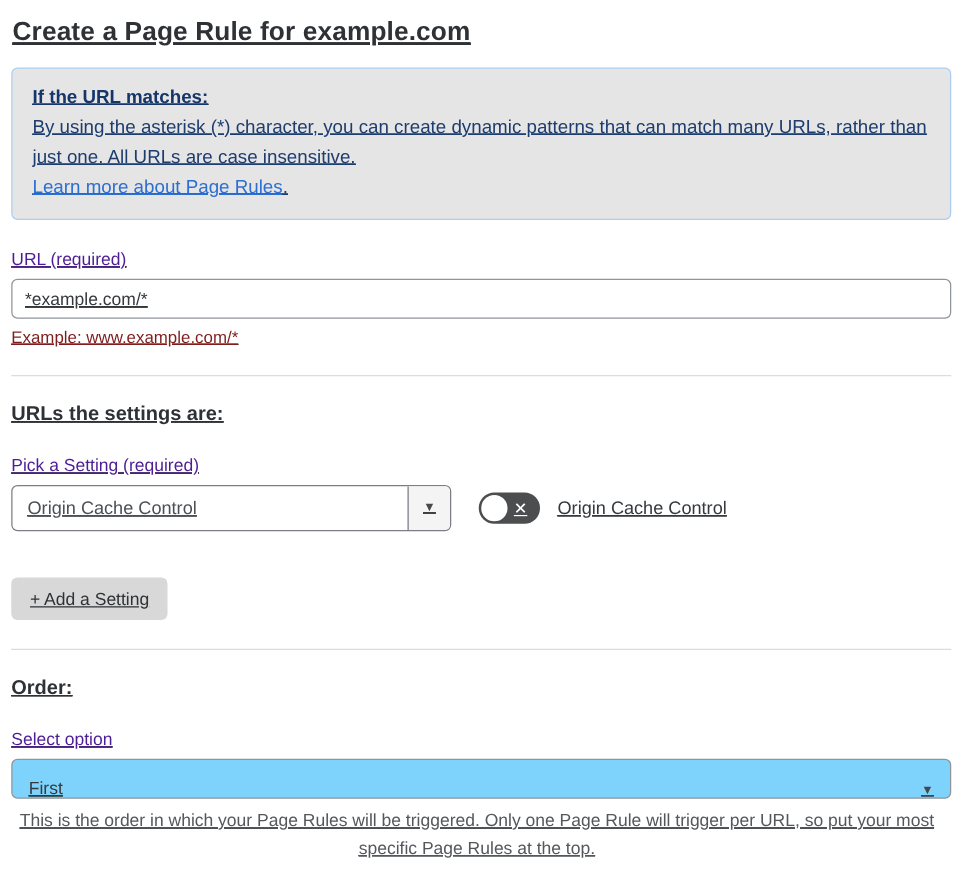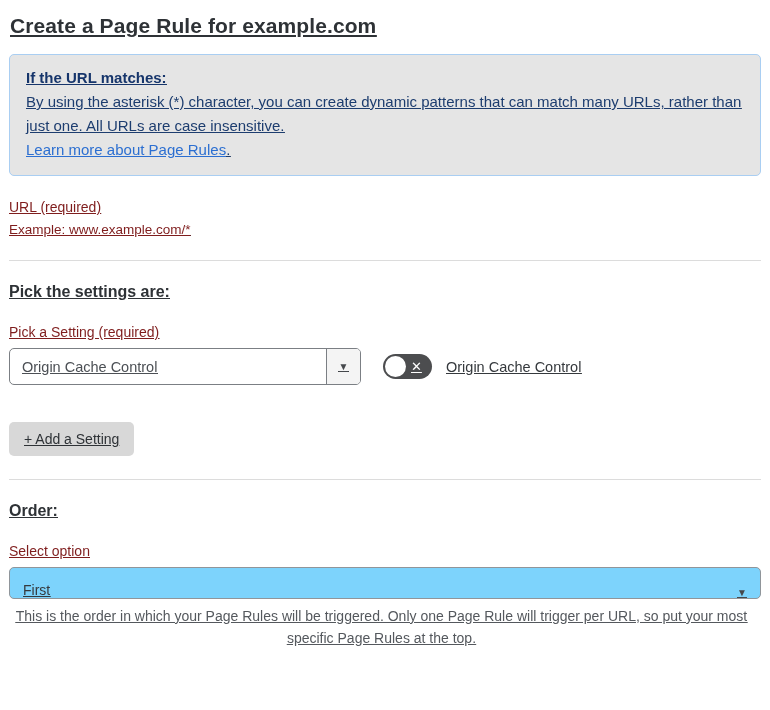--- a/index.html
+++ b/index.html
@@ -34,21 +34,21 @@
   .info-box .info-heading { font-weight: 700; color: #16356b; }
   .info-box a.info-link {
     color: #2c6fd1;
     text-decoration: underline;
     cursor: pointer;
   }
   .info-box .info-link-suffix { color: #1d3d6f; }
 
   .field-label {
     font-size: 14px;
-    color: #7f1d1d;
+    color: #4c1d95;
     margin-top: 23px;
   }
   .text-input {
     display: block;
     width: 100%;
     height: 32px;
     margin-top: 8px;
     border: 1px solid #90959a;
     border-radius: 5px;
     padding: 0 10px;
@@ -192,25 +192,26 @@
 
   <div class="info-box">
     <div class="info-heading">If the URL matches:</div>
     <div class="info-body">By using the asterisk (*) character, you can create dynamic patterns that can match many URLs, rather than just one. All URLs are case insensitive.</div>
     <div>
       <a class="info-link">Learn more about Page Rules</a><span class="info-link-suffix">.</span>
     </div>
   </div>
 
   <div class="field-label">URL (required)</div>
+  <input class="text-input" type="text" value="*example.com/*" style="">
   <div class="helper-text">Example: www.example.com/*</div>
 
   <hr class="divider">
 
-  <div class="section-heading">Pick the settings are:</div>
+  <div class="section-heading">URLs the settings are:</div>
 
   <div class="field-label">Pick a Setting (required)</div>
 
   <div class="setting-row">
     <div class="setting-dropdown">
       <div class="dd-value">Origin Cache Control</div>
       <div class="dd-arrow-box">
         <span class="dd-caret">▼</span>
       </div>
     </div>

